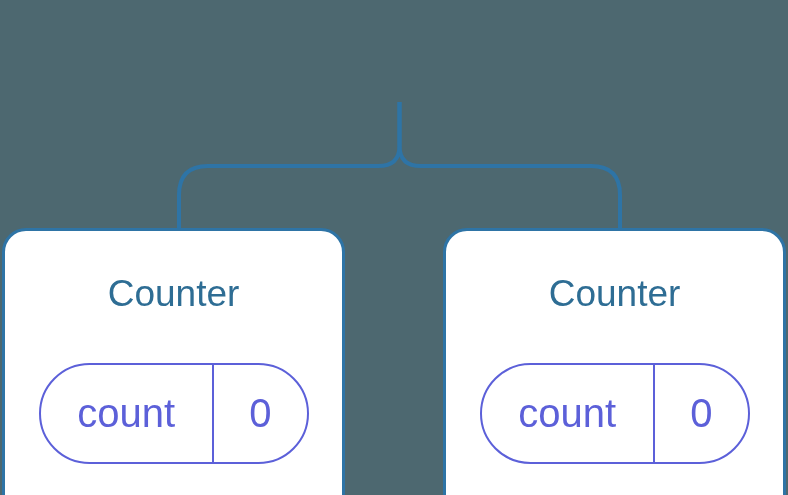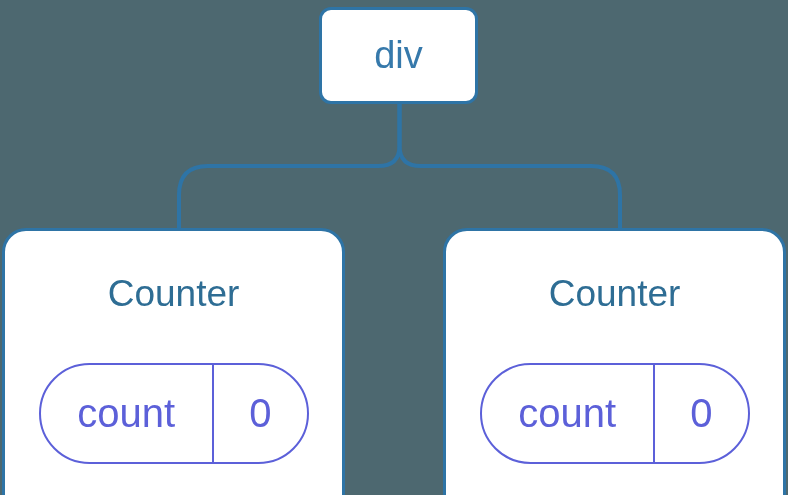--- a/index.html
+++ b/index.html
@@ -96,23 +96,20 @@
 </head>
 <body>
 
 <div class="canvas">
 
   <svg class="connectors" viewBox="0 0 788 495" aria-hidden="true">
     <path d="M 399.5 102 L 399.5 146 Q 399.5 166 378 166 L 208 166 Q 179 166 179 195 L 179 229"></path>
     <path d="M 399.5 102 L 399.5 146 Q 399.5 166 421 166 L 591 166 Q 620 166 620 195 L 620 229"></path>
   </svg>
 
-  <div class="node-root">
-    <span>div</span>
-  </div>
 
   <div class="card left">
     <div class="card-title">Counter</div>
     <div class="pill">
       <span class="pill-key">count</span>
       <span class="pill-value">0</span>
     </div>
   </div>
 
   <div class="card right">

